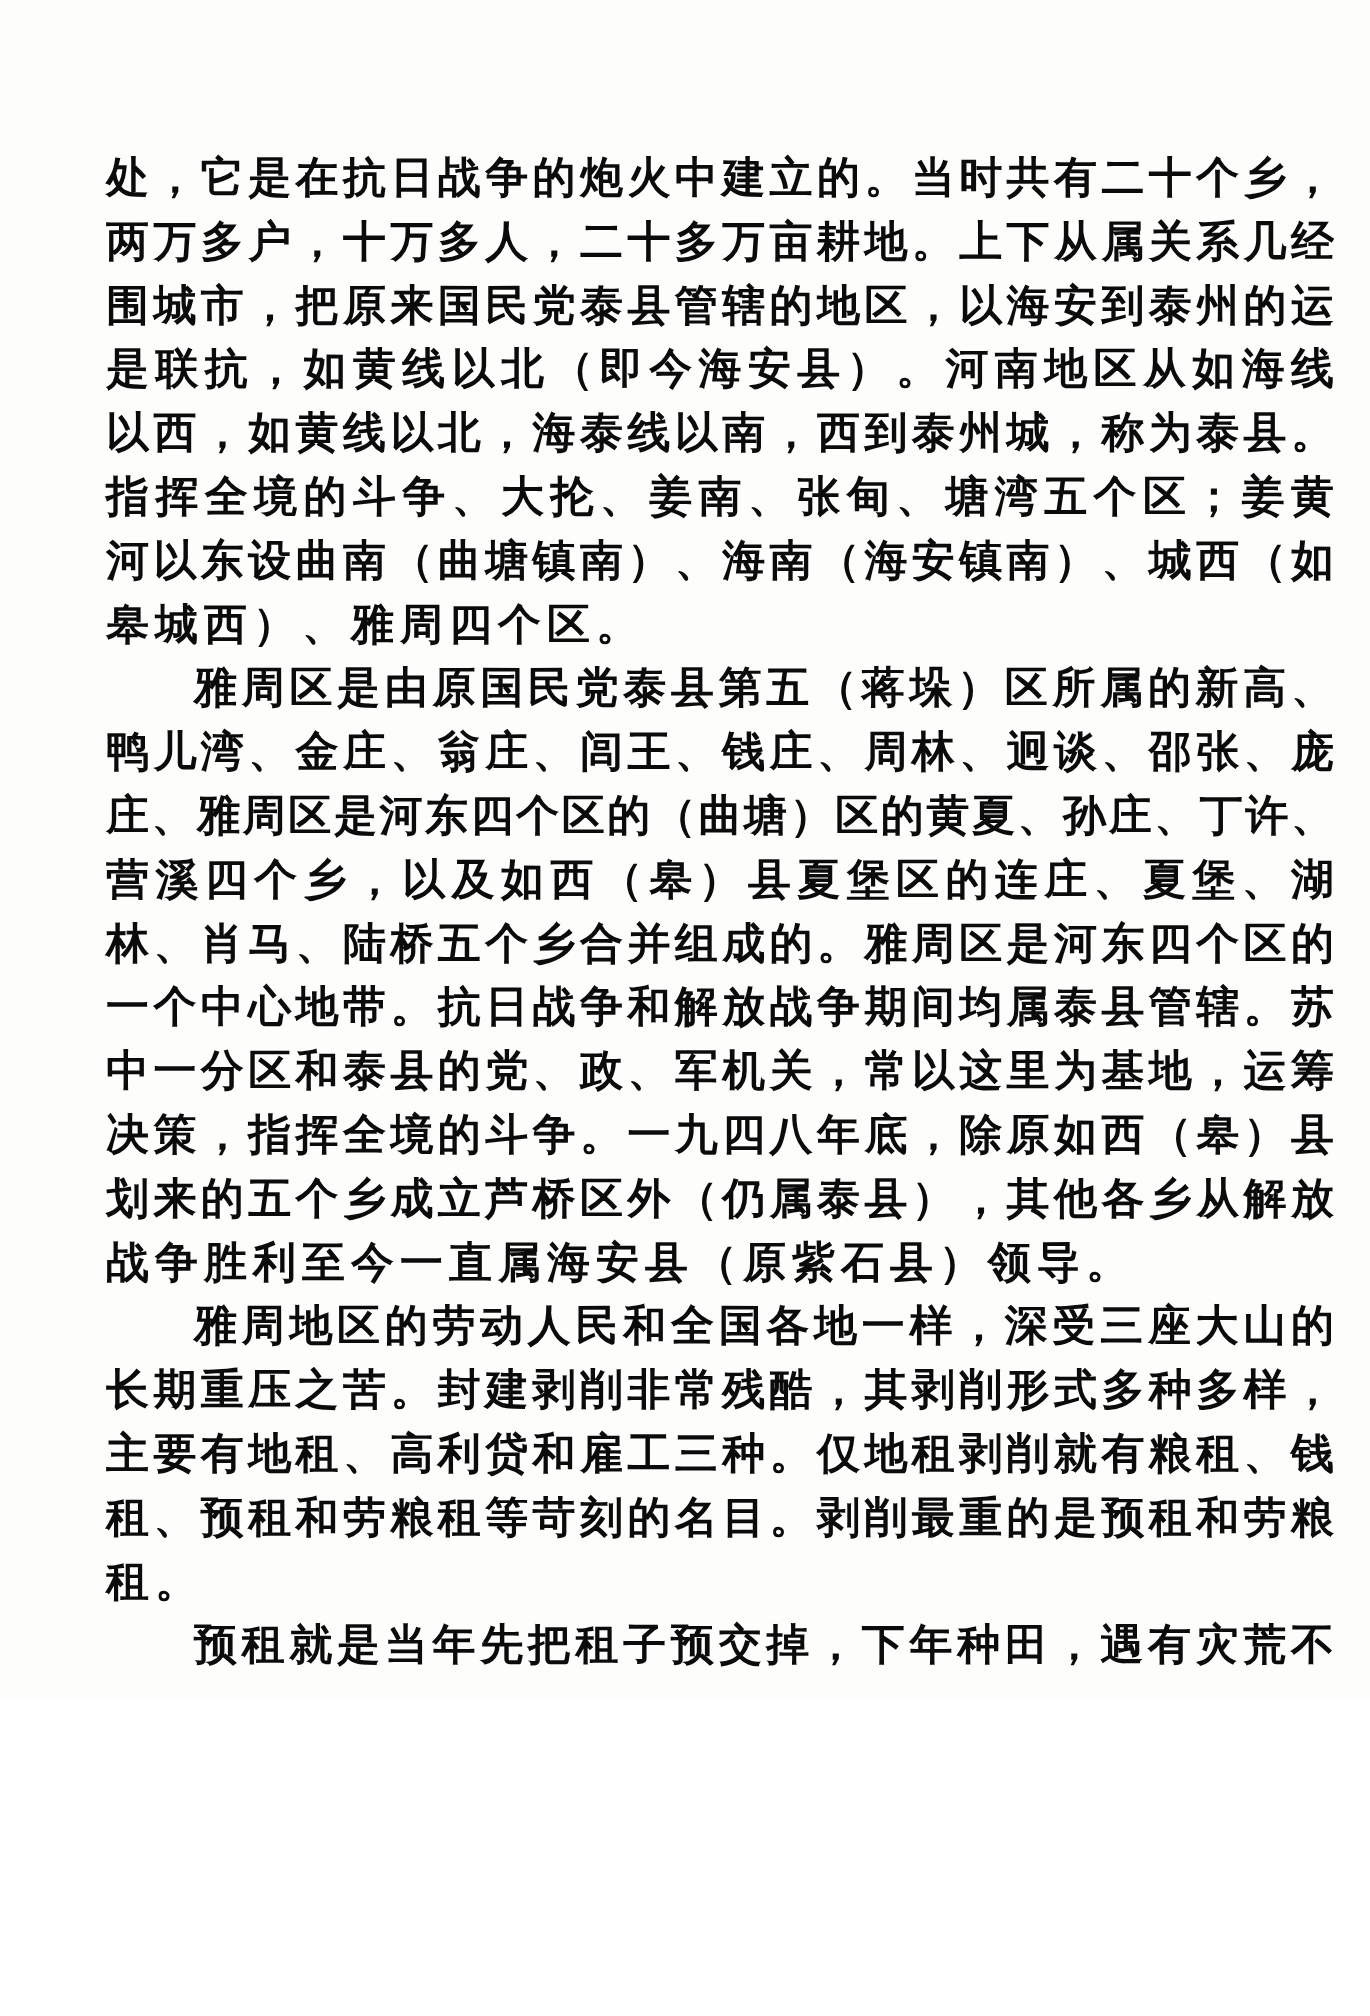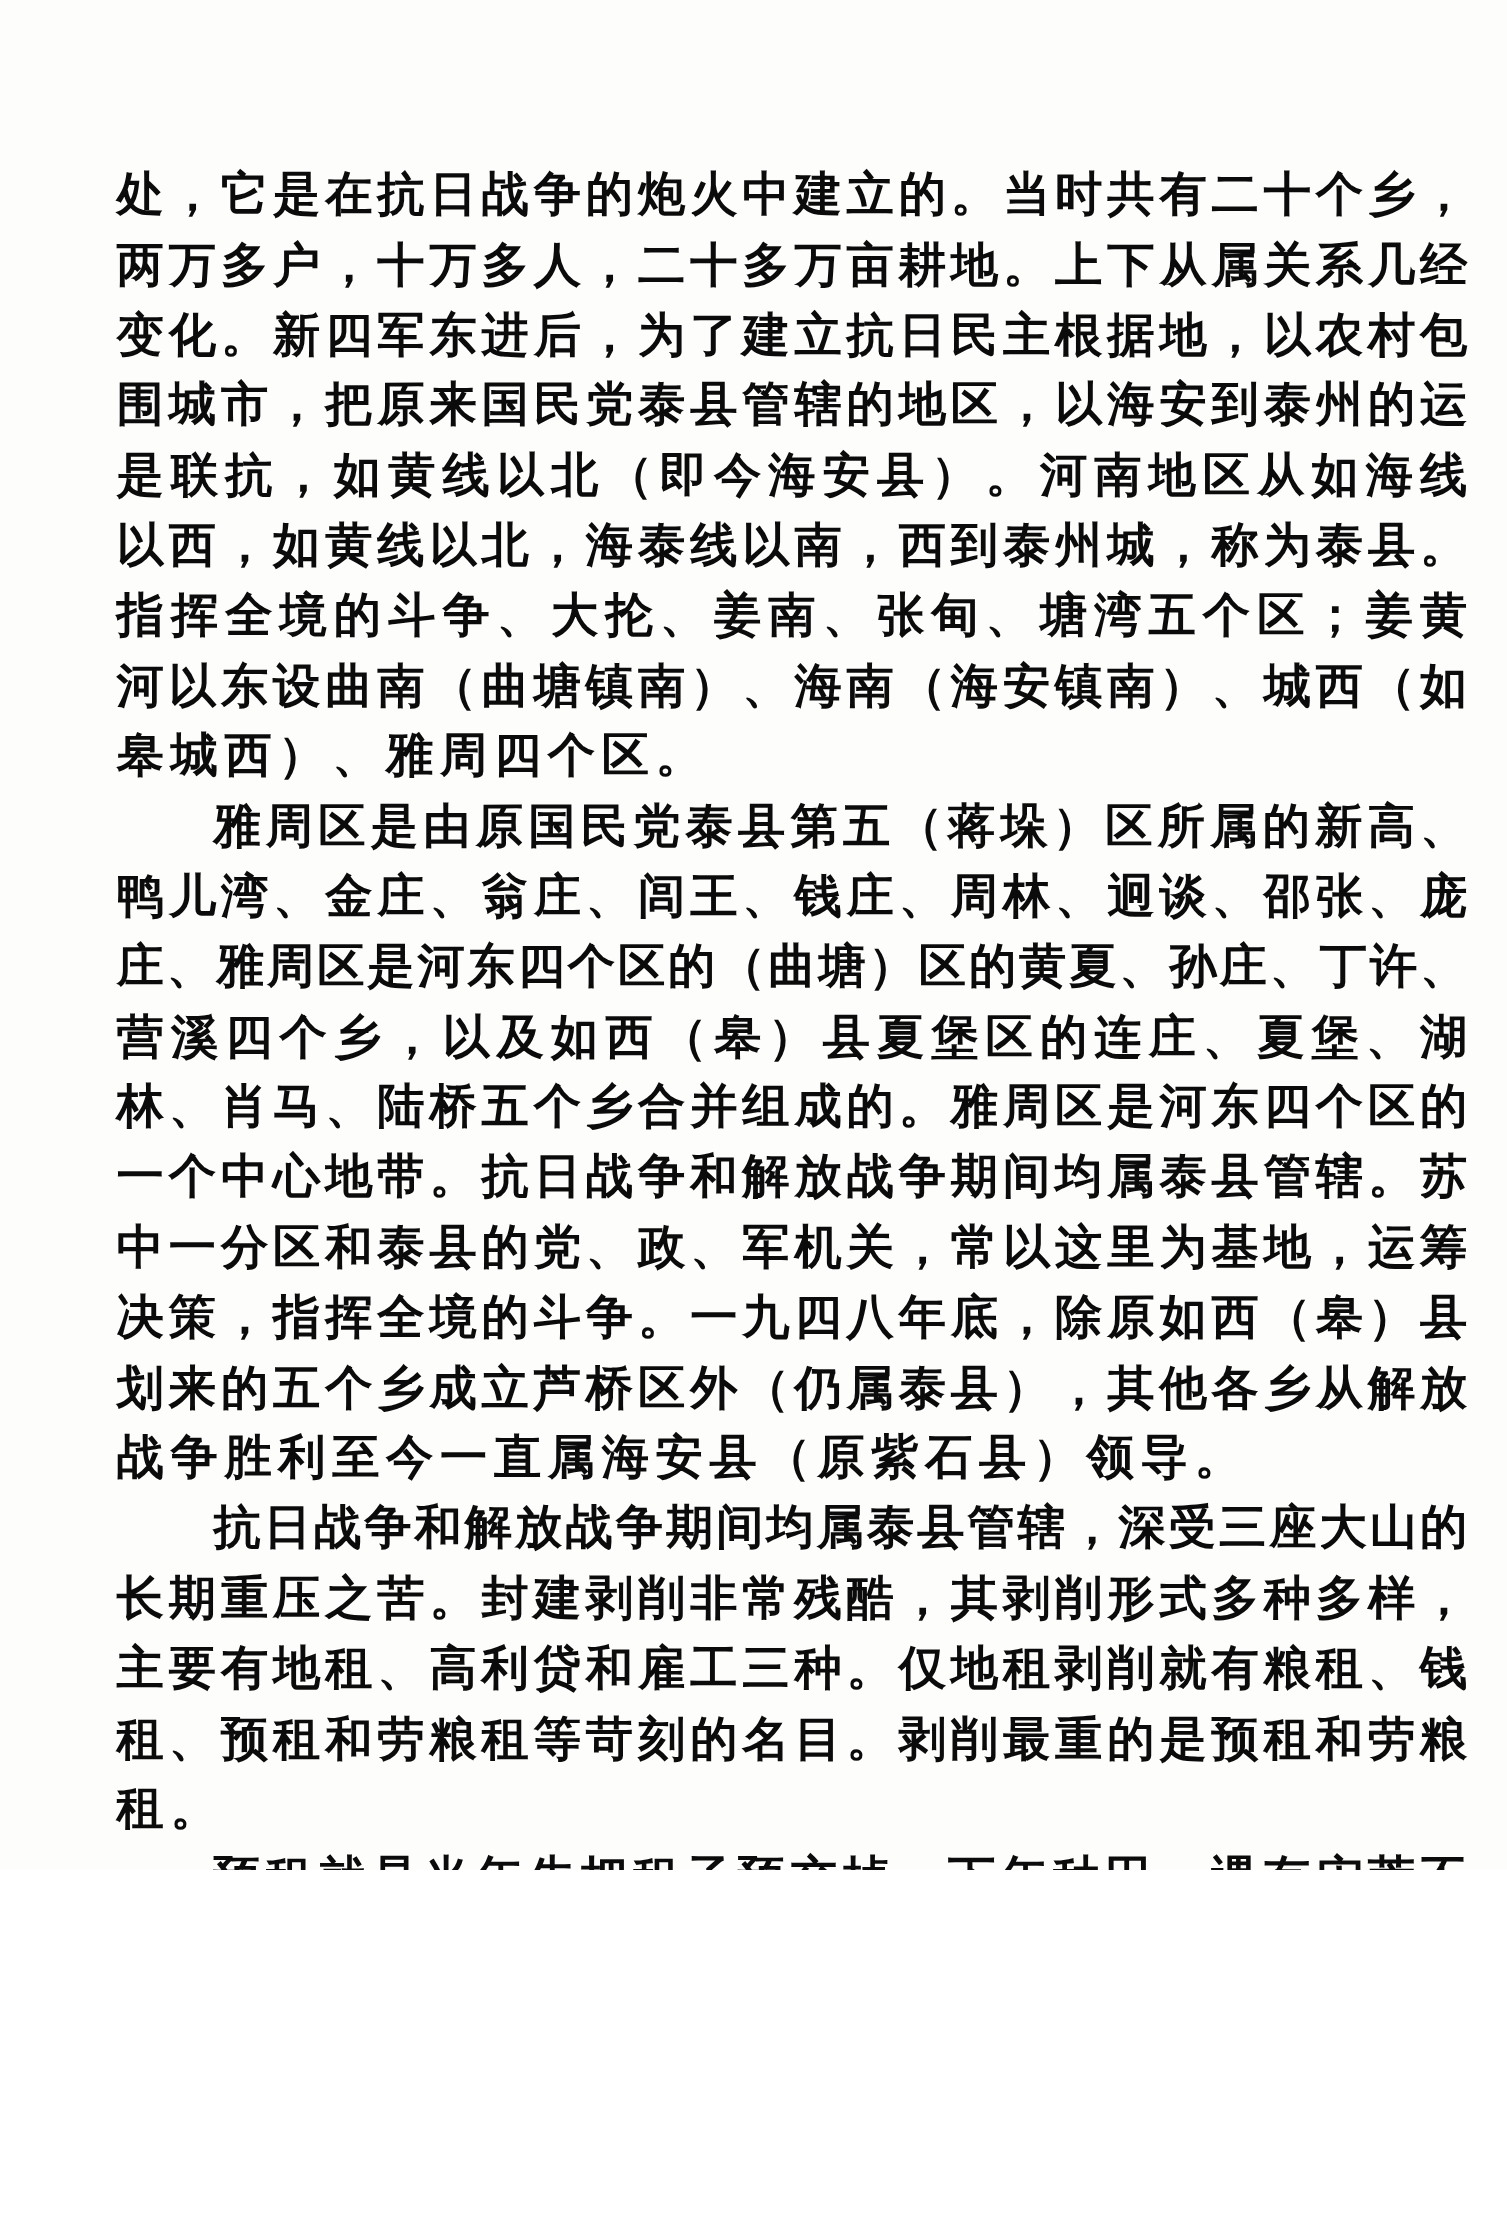--- a/index.html
+++ b/index.html
@@ -44,38 +44,37 @@
     color: #0b0b0b;
   }
 </style>
 </head>
 <body>
 
 <div class="page">
   <div class="text-block">
       <div class="line">处，它是在抗日战争的炮火中建立的。当时共有二十个乡，</div>
       <div class="line">两万多户，十万多人，二十多万亩耕地。上下从属关系几经</div>
-      <div class="line">变化。新四军东进后，为了建立抗日民主根据地，以农村包</div>
       <div class="line">围城市，把原来国民党泰县管辖的地区，以海安到泰州的运</div>
       <div class="line">是联抗，如黄线以北（即今海安县）。河南地区从如海线</div>
       <div class="line">以西，如黄线以北，海泰线以南，西到泰州城，称为泰县。</div>
       <div class="line">指挥全境的斗争、大抡、姜南、张甸、塘湾五个区；姜黄</div>
       <div class="line">河以东设曲南（曲塘镇南）、海南（海安镇南）、城西（如</div>
       <div class="line short">皋城西）、雅周四个区。</div>
       <div class="line indent">雅周区是由原国民党泰县第五（蒋垛）区所属的新高、</div>
       <div class="line">鸭儿湾、金庄、翁庄、闾王、钱庄、周林、迥谈、邵张、庞</div>
       <div class="line">庄、雅周区是河东四个区的（曲塘）区的黄夏、孙庄、丁许、</div>
       <div class="line">营溪四个乡，以及如西（皋）县夏堡区的连庄、夏堡、湖</div>
       <div class="line">林、肖马、陆桥五个乡合并组成的。雅周区是河东四个区的</div>
       <div class="line">一个中心地带。抗日战争和解放战争期间均属泰县管辖。苏</div>
       <div class="line">中一分区和泰县的党、政、军机关，常以这里为基地，运筹</div>
       <div class="line">决策，指挥全境的斗争。一九四八年底，除原如西（皋）县</div>
       <div class="line">划来的五个乡成立芦桥区外（仍属泰县），其他各乡从解放</div>
       <div class="line short">战争胜利至今一直属海安县（原紫石县）领导。</div>
-      <div class="line indent">抗日战争和解放战争期间均属泰县管辖，深受三座大山的</div>
+      <div class="line indent">雅周地区的劳动人民和全国各地一样，深受三座大山的</div>
       <div class="line">长期重压之苦。封建剥削非常残酷，其剥削形式多种多样，</div>
       <div class="line">主要有地租、高利贷和雇工三种。仅地租剥削就有粮租、钱</div>
       <div class="line">租、预租和劳粮租等苛刻的名目。剥削最重的是预租和劳粮</div>
       <div class="line short">租。</div>
       <div class="line indent">预租就是当年先把租子预交掉，下年种田，遇有灾荒不</div>
     </div>
   <div class="page-number">2</div>
 </div>
 
 </body></html>

